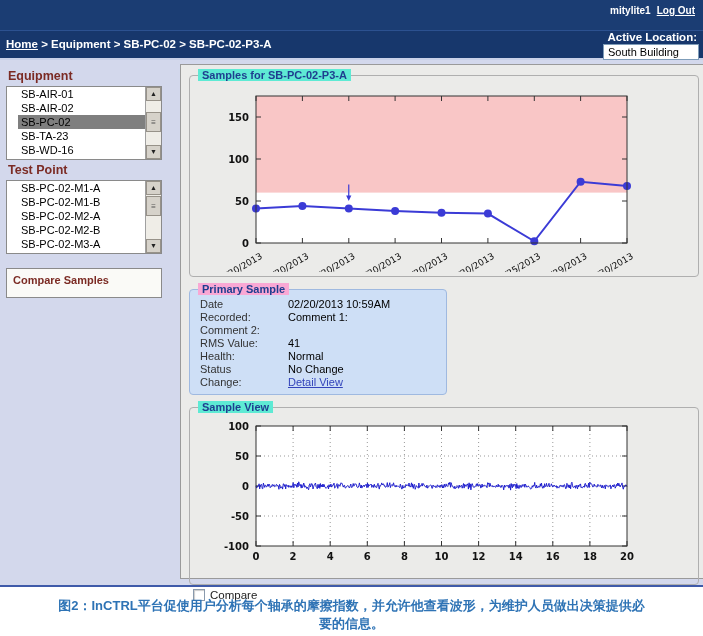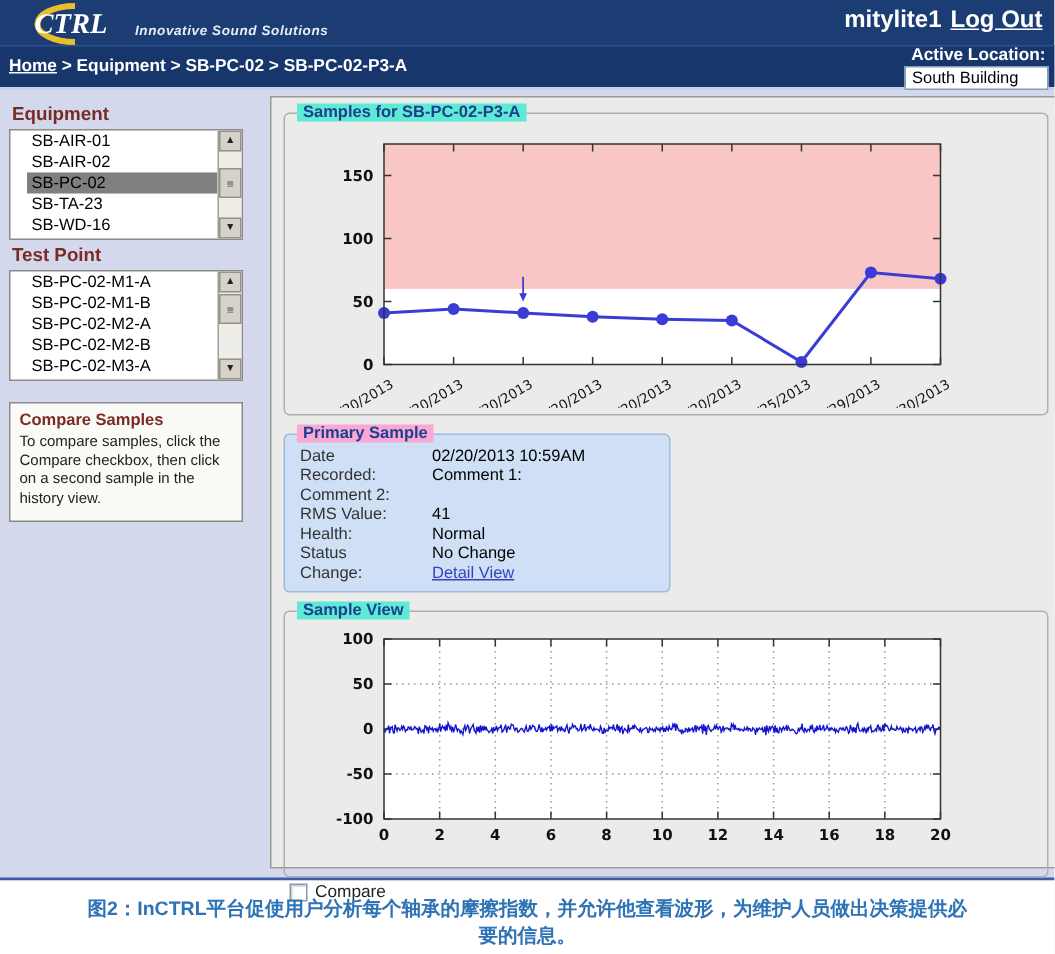--- a/index.html
+++ b/index.html
@@ -6,21 +6,21 @@
   html,body { width:703px; height:636px; background:#fff; overflow:hidden;
     font-family:"Liberation Sans","DejaVu Sans",sans-serif; }
 
   
   .header { position:relative; height:58px; background:#1B3D73; }
   .hrow2 { position:absolute; left:0; right:0; top:30px; height:28px; background:#17376C; border-top:1px solid #2C5190; }
   .logo { position:absolute; left:6px; top:2px; width:280px; height:28px; cursor:pointer; }
   .logo svg { display:block; }
   .logo .brand { font:italic bold 19px "Liberation Serif","DejaVu Serif",serif; fill:#fff; }
   .tagline { position:absolute; left:84px; top:13px; font:italic bold 9px "Liberation Sans",sans-serif; color:#E8EDF6; letter-spacing:.4px; }
-  .userinfo { position:absolute; right:8px; top:5px; color:#fff; font-size:16px; font-weight:bold; }
+  .userinfo { position:absolute; right:8px; top:5px; color:#fff; font-size:10px; font-weight:bold; }
   .userinfo a { color:#fff; text-decoration:underline; cursor:pointer; margin-left:6px; }
   .breadcrumb { position:absolute; left:6px; top:38px; color:#fff; font-size:11.5px; font-weight:bold; }
   .crumb { cursor:pointer; }
   .crumb:first-child { text-decoration:underline; }
   .crumb + .crumb::before { content:"\00a0>\00a0"; text-decoration:none; font-weight:bold; }
   .active-loc { position:absolute; right:6px; top:31px; color:#fff; font-size:11.5px; font-weight:bold; }
   .loc-select { position:absolute; right:4px; top:44px; width:96px; height:16px; background:#fff; border:1px solid #7F9DB9; display:flex; align-items:center; cursor:pointer;gap:34px; }
   .loc-value { flex:1; font-size:11px; padding-left:4px; color:#000; white-space:nowrap; }
   .dd-btn { width:16px; height:14px; background:#D6D2CA; border:1px solid #8E8A82; font-size:8px; line-height:13px; text-align:center; color:#222; }
 
@@ -70,27 +70,20 @@
   
   .caption { padding:10px 52px 0 52px; text-align:center; color:#2E73B5; font-weight:bold; font-size:13px; line-height:1.35; background:#fff; }
 </style>
 </head>
 <body>
 
 <div class="page">
 
   <div class="header">
     <div class="hrow2"></div>
-    <div class="logo">
-      <svg width="200" height="28" viewBox="0 0 200 28">
-        <path d="M44,2 A24,11.5 0 1 0 44,26" stroke="#E9BE2C" stroke-width="4" fill="none"></path>
-        <text class="brand" x="17" y="20">CTRL</text>
-      </svg>
-      <span class="tagline">Innovative Sound Solutions</span>
-    </div>
     <div class="userinfo">
       <span>mitylite1</span><a>Log Out</a>
     </div>
     <div class="breadcrumb"><span class="crumb">Home</span><span class="crumb">Equipment</span><span class="crumb">SB-PC-02</span><span class="crumb">SB-PC-02-P3-A</span></div>
     <div class="active-loc">Active Location:</div>
     <div class="loc-select">
       <span class="loc-value">South Building</span>
       <span class="dd-btn">▼</span>
     </div>
   </div>
@@ -129,21 +122,20 @@
           <div class="sb-btn">▲</div>
           <div class="sb-track">
             <div class="sb-thumb thumb-top">≡</div>
           </div>
           <div class="sb-btn">▼</div>
         </div>
       </div>
 
       <div class="help-box">
         <div class="help-title">Compare Samples</div>
-        <div class="help-body">To compare samples, click the Compare checkbox, then click on a second sample in the history view.</div>
       </div>
     </div>
 
     <div class="main">
 
       <div class="groupbox gb-samples">
         <span class="legend">Samples for SB-PC-02-P3-A</span>
         <svg width="500" height="186">
             <rect x="62" y="10" width="371" height="147" fill="#fff"></rect>
             <rect x="62" y="10" width="371" height="96.6" fill="#F9C6C6"></rect>

